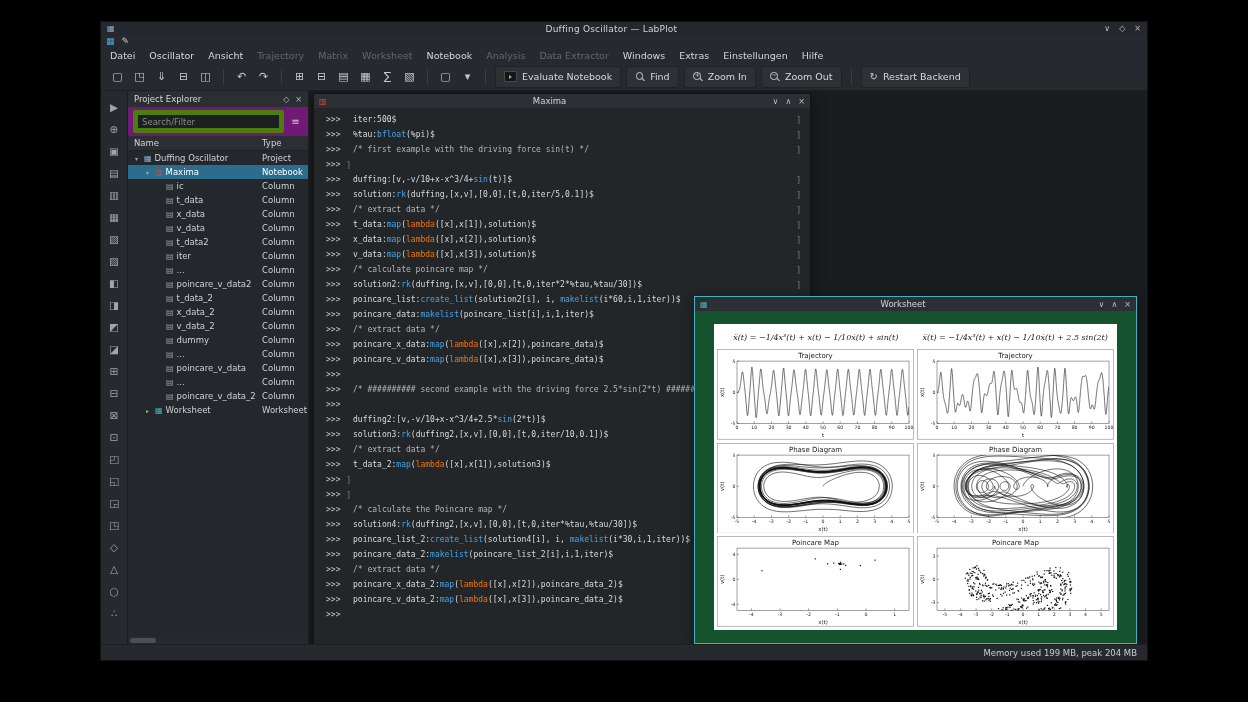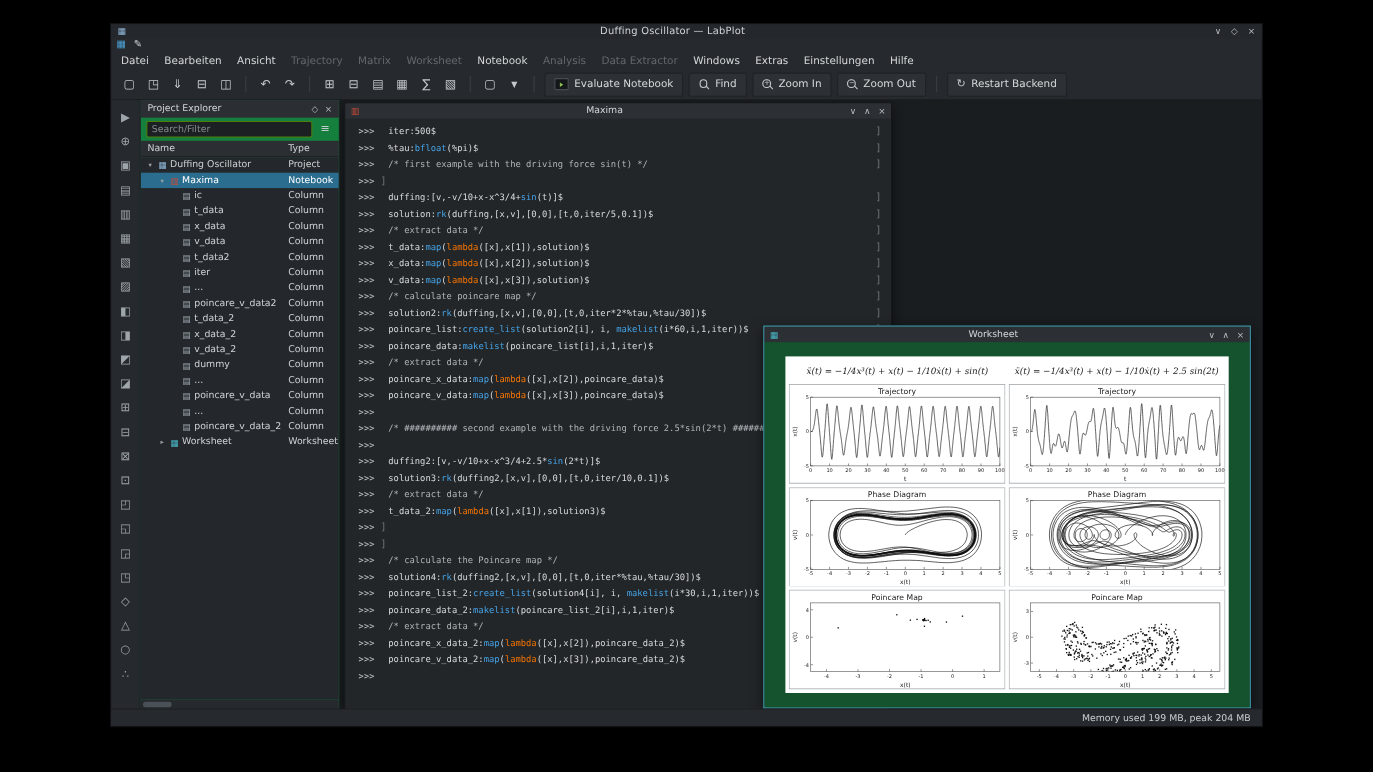--- a/index.html
+++ b/index.html
@@ -41,26 +41,26 @@
   .icon-eval::after{content:"";width:0;height:0;border-left:3.5px solid #8fc34f;
                     border-top:2.5px solid transparent;border-bottom:2.5px solid transparent;}
   .icon-restart{font-size:10px;color:#c4c9cd;}
   
   .main{flex:1;display:flex;min-height:0;}
   .side-toolbar{width:26px;border-right:1px solid #1c1f22;display:flex;flex-direction:column;
                 align-items:center;padding-top:7px;gap:5px;flex:none;}
   .side-icon{width:17px;height:17px;display:grid;place-items:center;color:#9fa6ab;font-size:10.5px;}
   
   .dock{width:180px;border-right:1px solid #1c1f22;display:flex;flex-direction:column;
-        font-size:8.5px;flex:none;background:#15803d;}
+        font-size:8.5px;flex:none;background:#701a75;}
   .dock-header{height:16px;display:flex;align-items:center;padding:0 6px;color:#d2d5d8;background:#2b2f33;gap:6px;flex:none;}
   .dock-header .dh-title{flex:1;}
   .dock-header span.ctl{color:#b4b9bd;font-size:8px;cursor:pointer;}
   .search-row{display:flex;align-items:center;gap:4px;padding:3px 5px;flex:none;}
-  .search-input{flex:1;height:13px;background:#1d2023;border:1px solid #4d7c0f;border-radius:2px;
+  .search-input{flex:1;height:13px;background:#1d2023;border:5px solid #4d7c0f;border-radius:2px;
                 color:#d0d4d7;font-size:8.5px;padding:0 4px;font-family:inherit;outline:none;min-width:0;}
   .search-input::placeholder{color:#84898e;}
   .filter-btn{width:15px;height:15px;color:#c4c9cd;display:grid;place-items:center;font-size:10px;flex:none;}
   .tree-header{display:flex;height:14px;align-items:center;color:#cfd3d6;background:#2b2f33;
                border-bottom:1px solid #1e2124;flex:none;}
   .th-name{flex:1;padding-left:6px;} .th-type{width:46px;flex:none;}
   .tree{flex:1;overflow:hidden;background:#24272b;}
   .tree-row{display:flex;height:14px;align-items:center;color:#ced2d5;}
   .tree-row.selected{background:#2a6d8f;color:#fff;}
   .tr-name{flex:1;display:flex;align-items:center;gap:3px;overflow:hidden;white-space:nowrap;min-width:0;}
@@ -119,21 +119,21 @@
       </span>
     </div>
 
     <div class="iconrow">
       <span class="ir-app">▦</span>
       <span class="ir-edit">✎</span>
     </div>
 
     <div class="menubar" id="menubar">
         <span class="menu-item">Datei</span>
-        <span class="menu-item">Bearbeiten</span>
+        <span class="menu-item">Oscillator</span>
         <span class="menu-item">Ansicht</span>
         <span class="menu-item disabled">Trajectory</span>
         <span class="menu-item disabled">Matrix</span>
         <span class="menu-item disabled">Worksheet</span>
         <span class="menu-item">Notebook</span>
         <span class="menu-item disabled">Analysis</span>
         <span class="menu-item disabled">Data Extractor</span>
         <span class="menu-item">Windows</span>
         <span class="menu-item">Extras</span>
         <span class="menu-item">Einstellungen</span>

